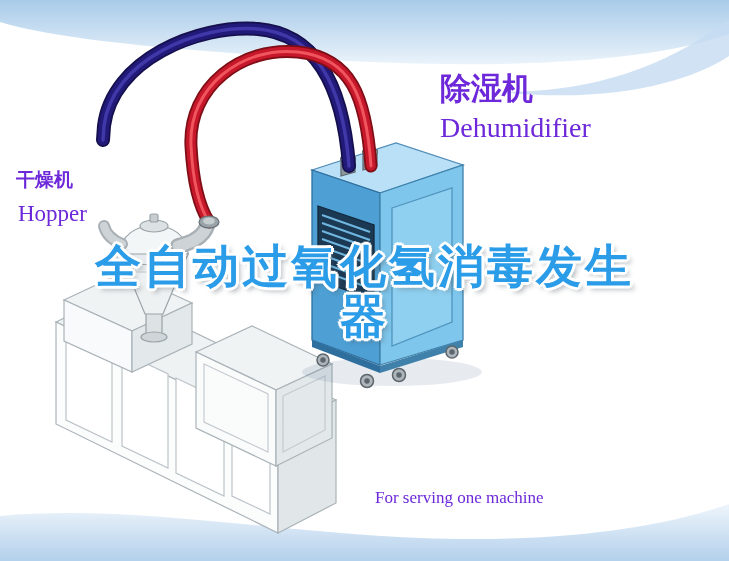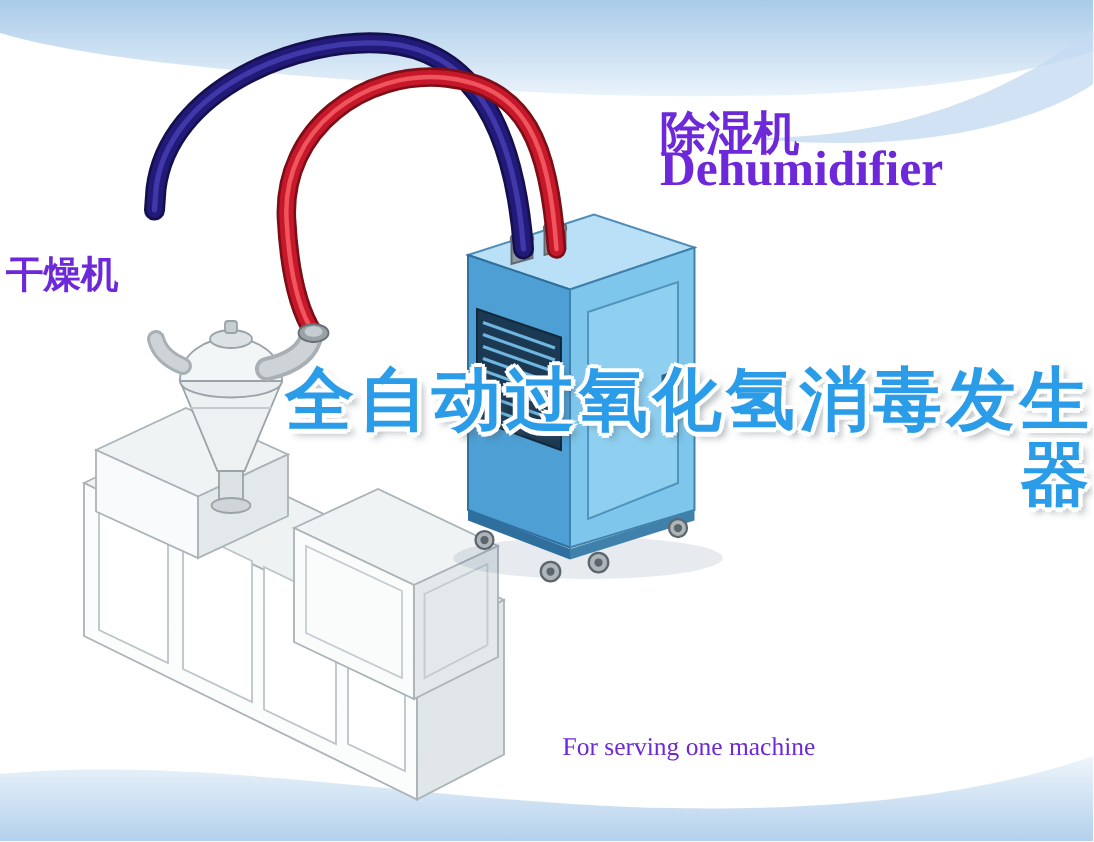--- a/index.html
+++ b/index.html
@@ -3,26 +3,26 @@
 <meta charset="utf-8">
 <style>
   html,body{margin:0;padding:0;background:#fff;}
   .stage{position:relative;width:729px;height:561px;overflow:hidden;background:#ffffff;
          font-family:"Liberation Sans","DejaVu Sans",sans-serif;}
   .stage svg{position:absolute;left:0;top:0;}
   .lbl{position:absolute;color:#6d28d9;line-height:1.1;}
   .cn{font-weight:700;font-family:"Liberation Sans","DejaVu Sans",sans-serif;}
   .en{font-family:"Liberation Serif","DejaVu Serif",serif;font-weight:400;}
   #dehu-cn{left:440px;top:72px;width:210px;font-size:31px;}
-  #dehu-en{left:440px;top:95px;width:210px;font-size:33px;font-weight:bold;}
-  #hop-cn{left:4px;top:170px;width:148px;font-size:25px;}
+  #dehu-en{left:440px;top:113px;width:210px;font-size:28px;}
+  #hop-cn{left:16px;top:170px;width:148px;font-size:19px;}
   #hop-en{left:18px;top:201px;width:148px;font-size:23px;}
   #sys-cn{left:375px;top:451px;width:330px;font-size:30px;letter-spacing:1px;}
   #sys-en{left:375px;top:489px;width:330px;font-size:17px;}
-  .watermark{position:absolute;left:0;width:729px;text-align:right;font-weight:700;
+  .watermark{position:absolute;left:0;width:729px;text-align:center;font-weight:700;
     color:#2b9ce8;font-size:46px;letter-spacing:3px;
     font-family:"Liberation Sans","DejaVu Sans",sans-serif;
     text-shadow:-2px -2px 0 #fff,2px -2px 0 #fff,-2px 2px 0 #fff,2px 2px 0 #fff,
                 0 -3px 0 #fff,0 3px 0 #fff,-3px 0 0 #fff,3px 0 0 #fff,
                 4px 4px 5px rgba(80,90,100,.45);}
   #wm1{top:236px;}
   #wm2{top:286px;}
 </style>
 </head>
 <body>
@@ -137,18 +137,19 @@
     <g>
       <ellipse cx="209" cy="222" rx="10" ry="6" fill="#99a2a7" stroke="#666f75" stroke-width="1.2"></ellipse>
       <ellipse cx="209" cy="221" rx="6" ry="3.5" fill="#c6cdd1"></ellipse>
     </g>
   </svg>
 
   <div class="lbl cn" id="dehu-cn">除湿机</div>
   <div class="lbl en" id="dehu-en">Dehumidifier</div>
 
   <div class="lbl cn" id="hop-cn">干燥机</div>
+  <div class="lbl en" id="hop-en">Hopper</div>
 
   <div class="watermark" id="wm1">全自动过氧化氢消毒发生</div>
   <div class="watermark" id="wm2">器</div>
 
   <div class="lbl en" id="sys-en">For serving one machine</div>
 </div>
 
 </body></html>

